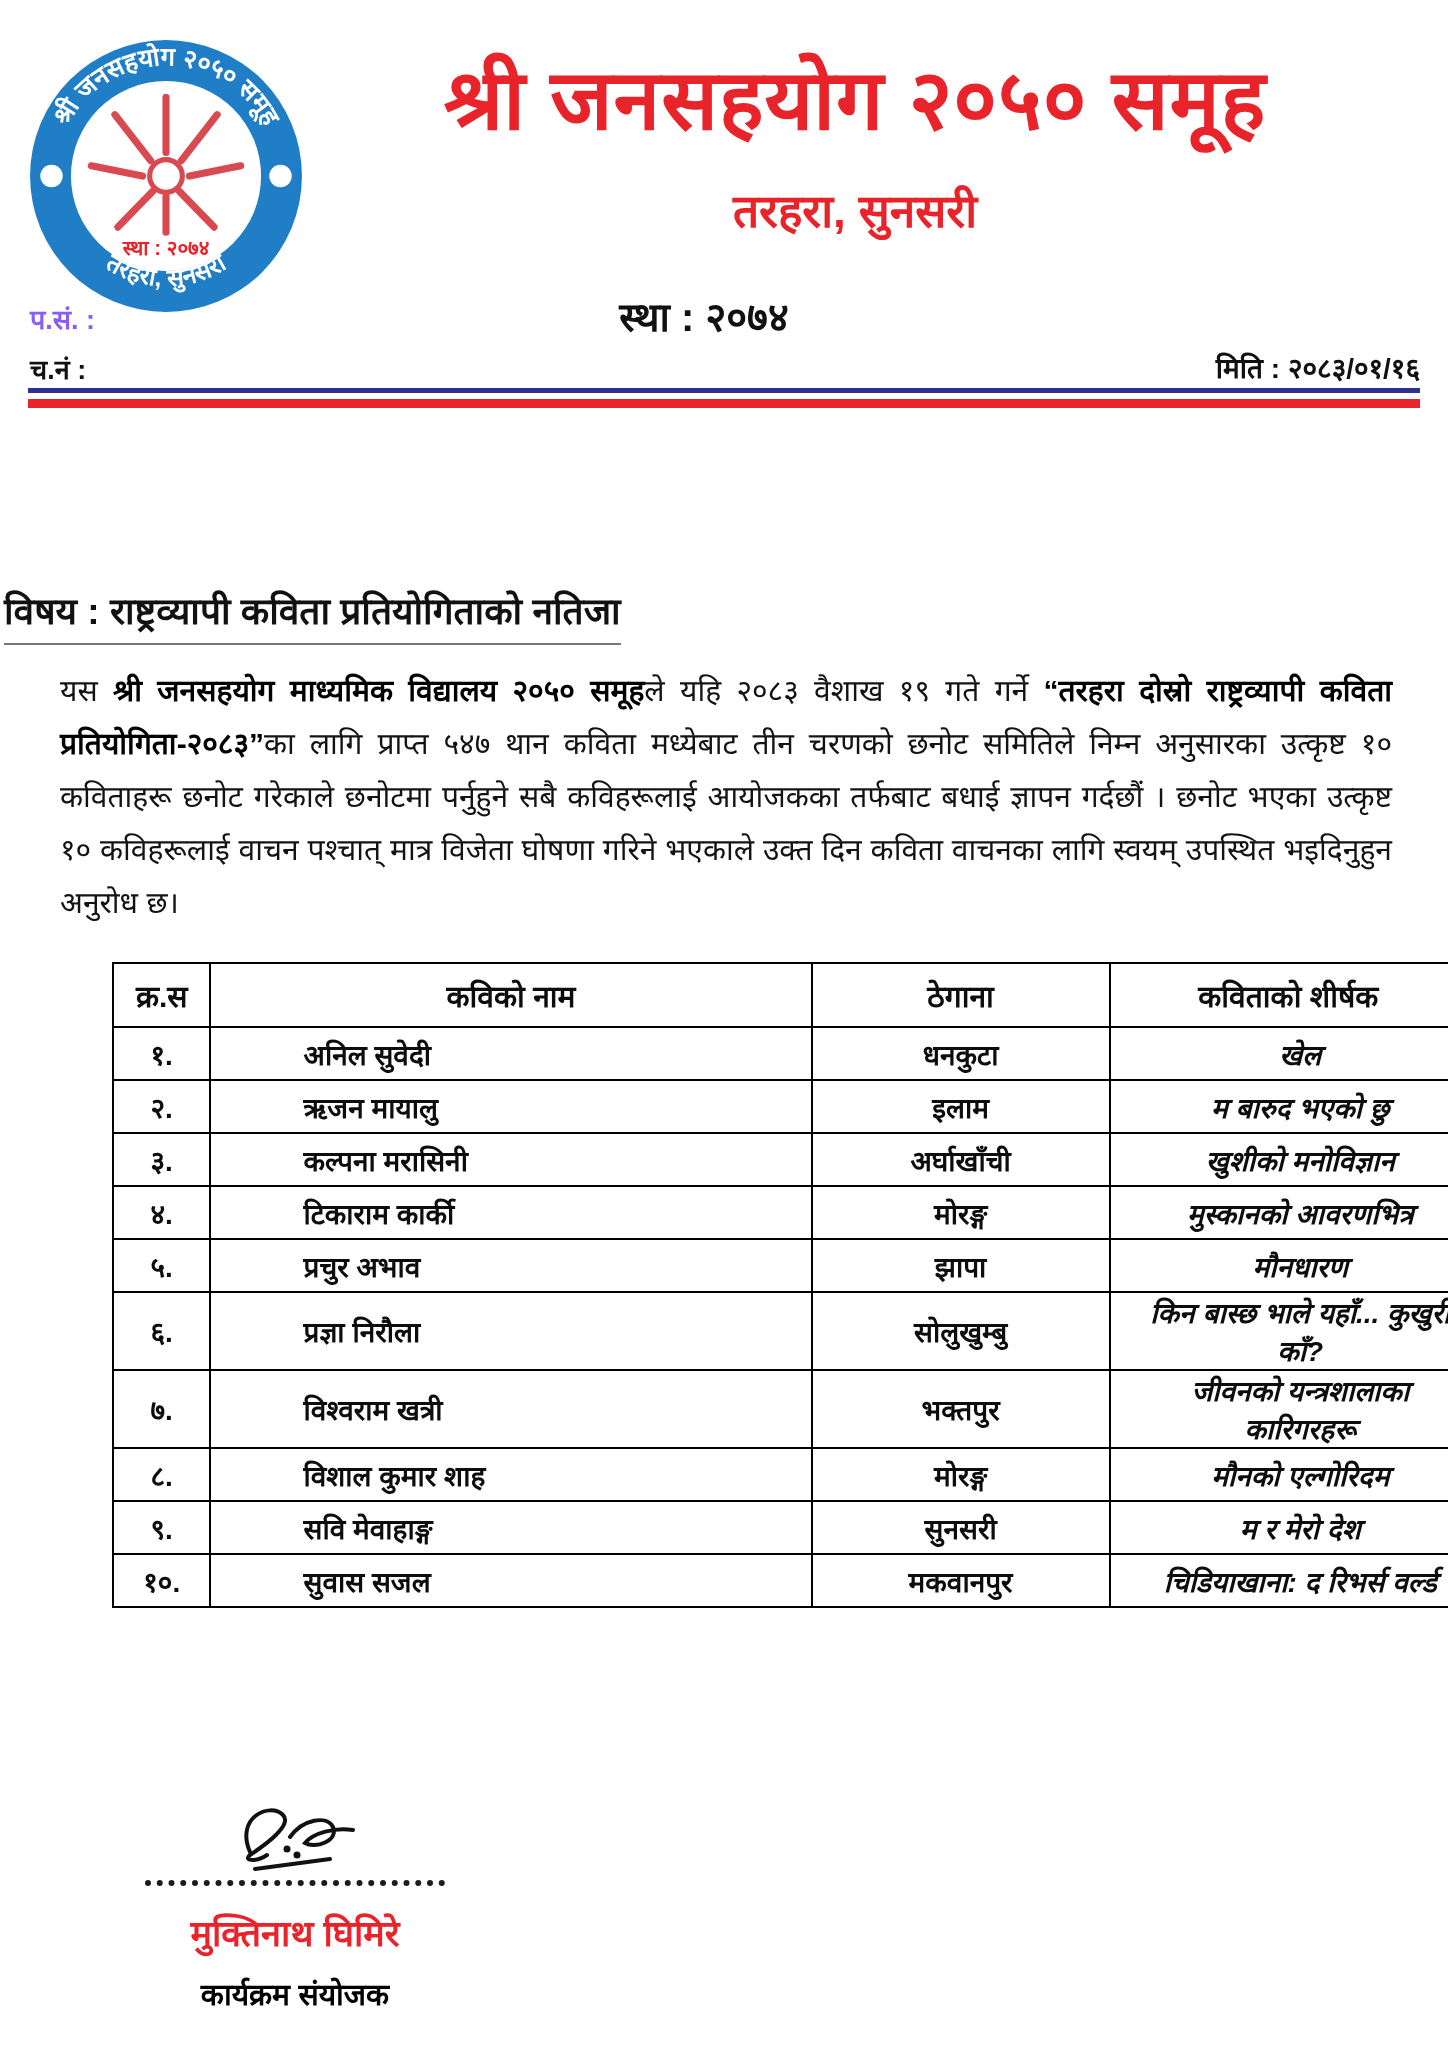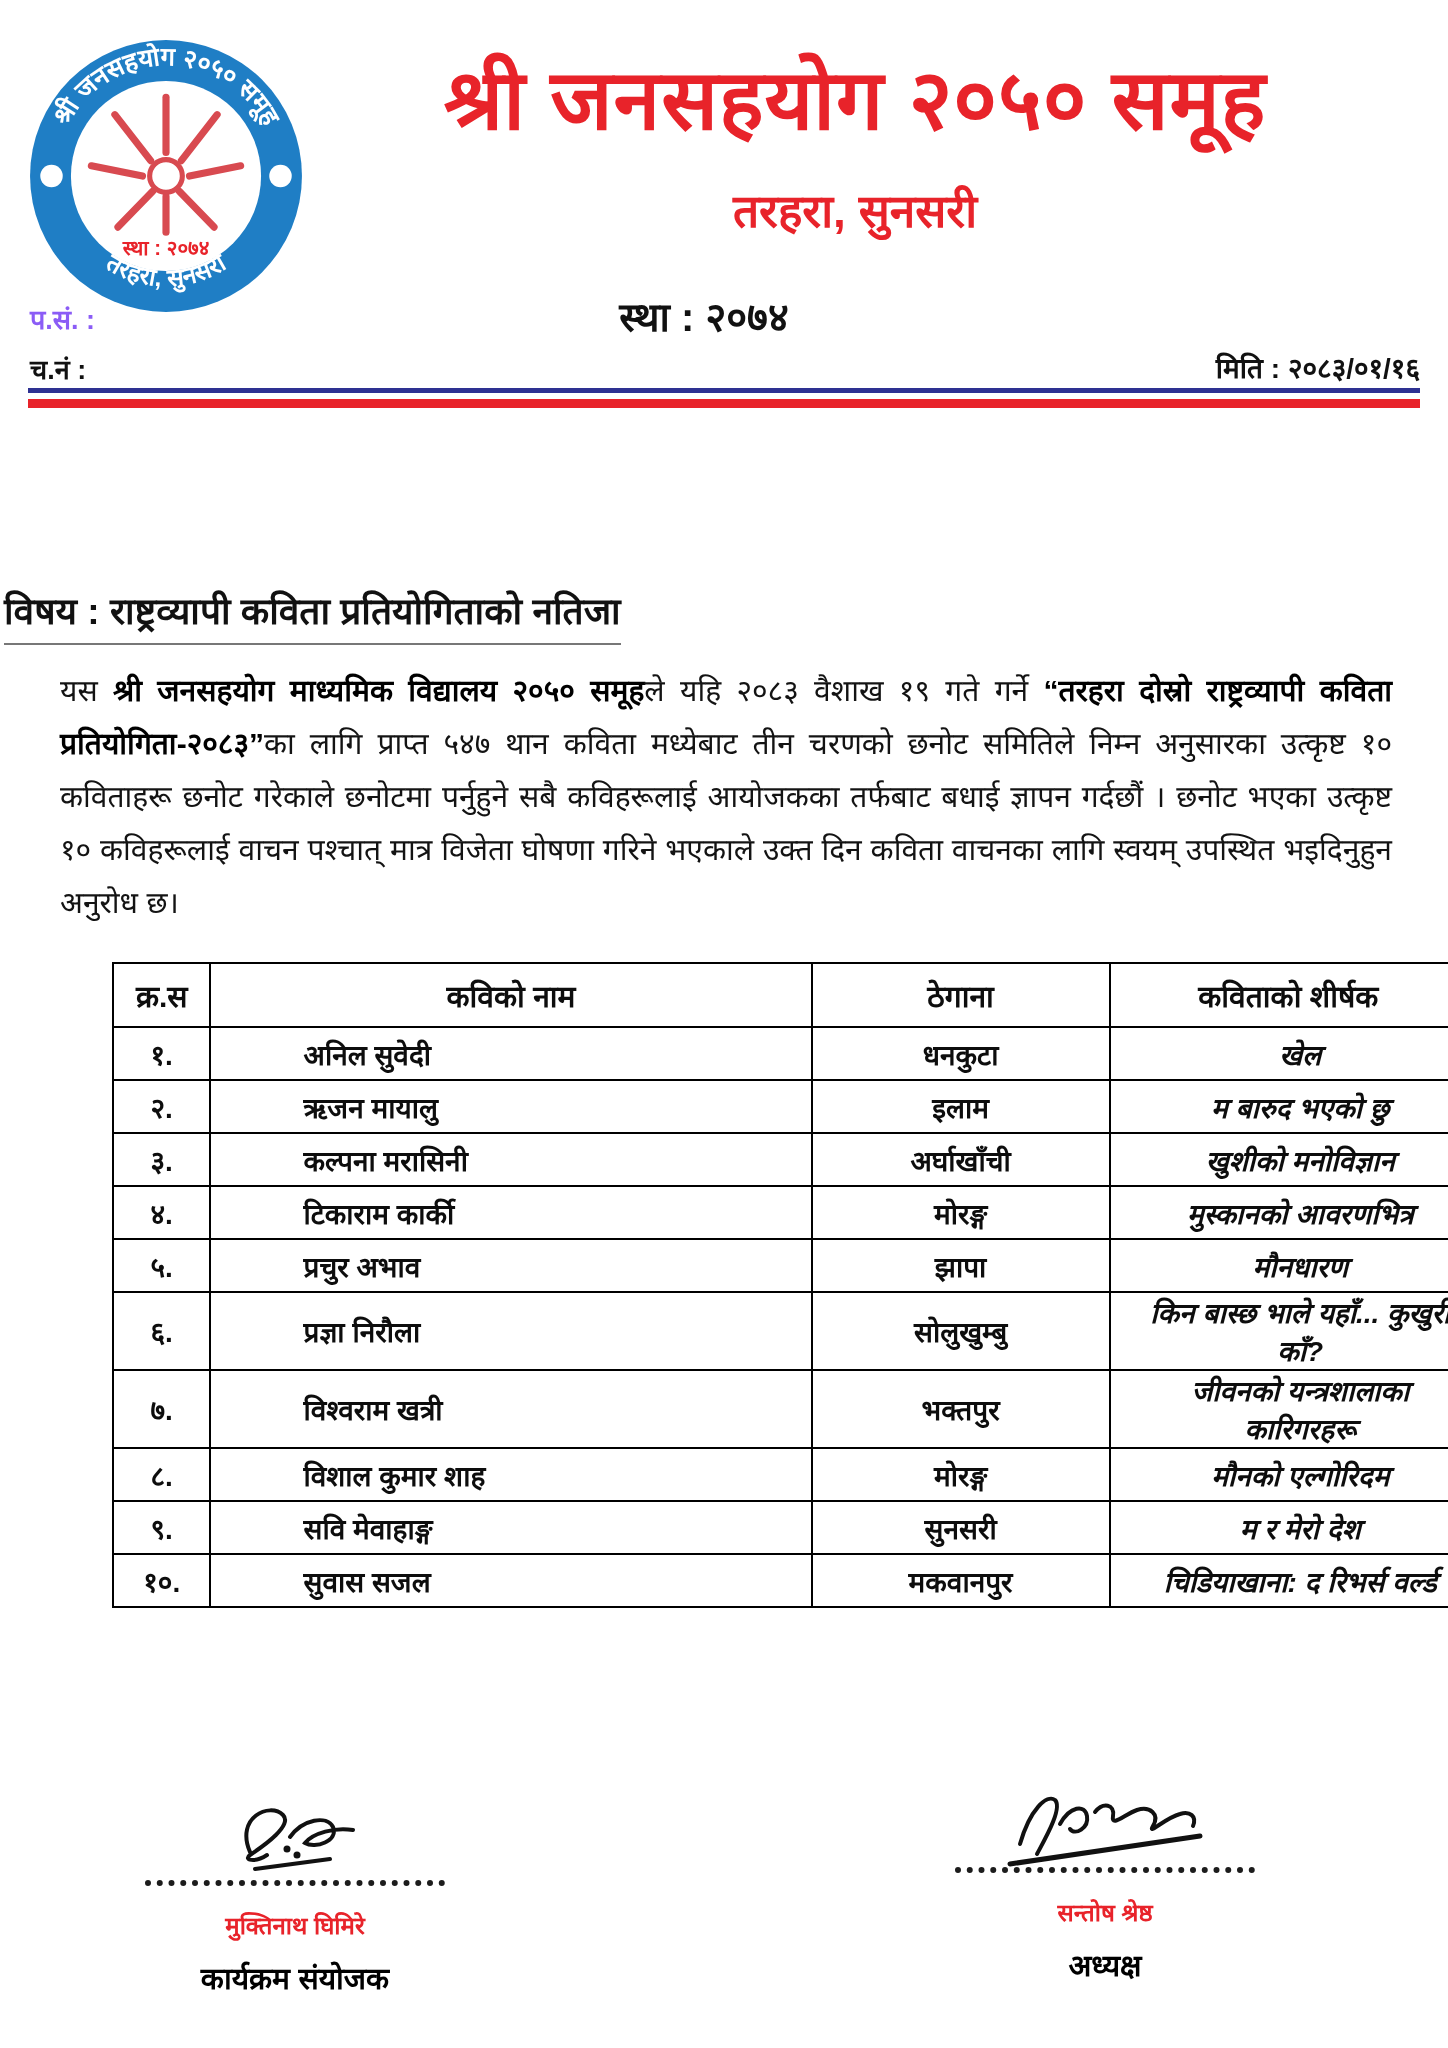--- a/index.html
+++ b/index.html
@@ -42,21 +42,21 @@
   .results td.addr { text-align:center; }
   .results td.titl { text-align:center; padding-left:24px;font-style:italic; }
 
   
   .sig-block { position:absolute; width:400px; text-align:center; }
   .sig-left  { left:95px;  top:1788px; }
   .sig-right { left:905px; top:1775px; }
   .sig-art { height:92px; position:relative; }
   .sig-art svg { position:absolute; left:50%; transform:translateX(-50%); bottom:-12px; }
   .sig-dots { width:300px; margin:0 auto; border-bottom:6px dotted #1c1c1c; height:4px; }
-  .sig-name  { margin-top:22px; color:#e8232a; font-size:24px; font-weight:700; }
+  .sig-name  { margin-top:22px; color:#e8232a; font-size:36px; font-weight:700; }
   .sig-title { margin-top:16px; color:#000000; font-size:30px; font-weight:700; }
 </style>
 </head>
 <body>
 
 <div class="page">
 
   <div class="logo-wrap">
     <svg width="276" height="276" viewBox="0 0 270 270">
       <circle cx="135" cy="135" r="133" fill="#1f7ec5"></circle>
@@ -188,25 +188,14 @@
         <circle cx="92" cy="52" r="3.5" fill="#111"></circle>
         <circle cx="102" cy="58" r="3.5" fill="#111"></circle>
         <path d="M60,72 L135,62" fill="none" stroke="#111" stroke-width="4" stroke-linecap="round"></path>
       </svg>
     </div>
     <div class="sig-dots"></div>
     <div class="sig-name">मुक्तिनाथ घिमिरे</div>
     <div class="sig-title">कार्यक्रम संयोजक</div>
   </div>
 
-  <div class="sig-block sig-right">
-    <div class="sig-art">
-      <svg width="260" height="95" viewBox="0 0 260 95">
-        <path d="M45,60 C55,25 72,10 80,16 C88,24 70,55 62,70 M85,40 C95,22 110,20 112,32 C114,44 100,52 95,45 M120,28 C128,18 140,20 138,32 C136,44 150,30 162,26 C175,22 185,30 178,42 C172,52 190,34 205,30 C215,27 222,32 218,42" fill="none" stroke="#111" stroke-width="4" stroke-linecap="round"></path>
-        <path d="M35,80 L225,52" fill="none" stroke="#111" stroke-width="5" stroke-linecap="round"></path>
-      </svg>
-    </div>
-    <div class="sig-dots"></div>
-    <div class="sig-name">सन्तोष श्रेष्ठ</div>
-    <div class="sig-title">अध्यक्ष</div>
-  </div>
 
 </div>
 
 </body></html>

